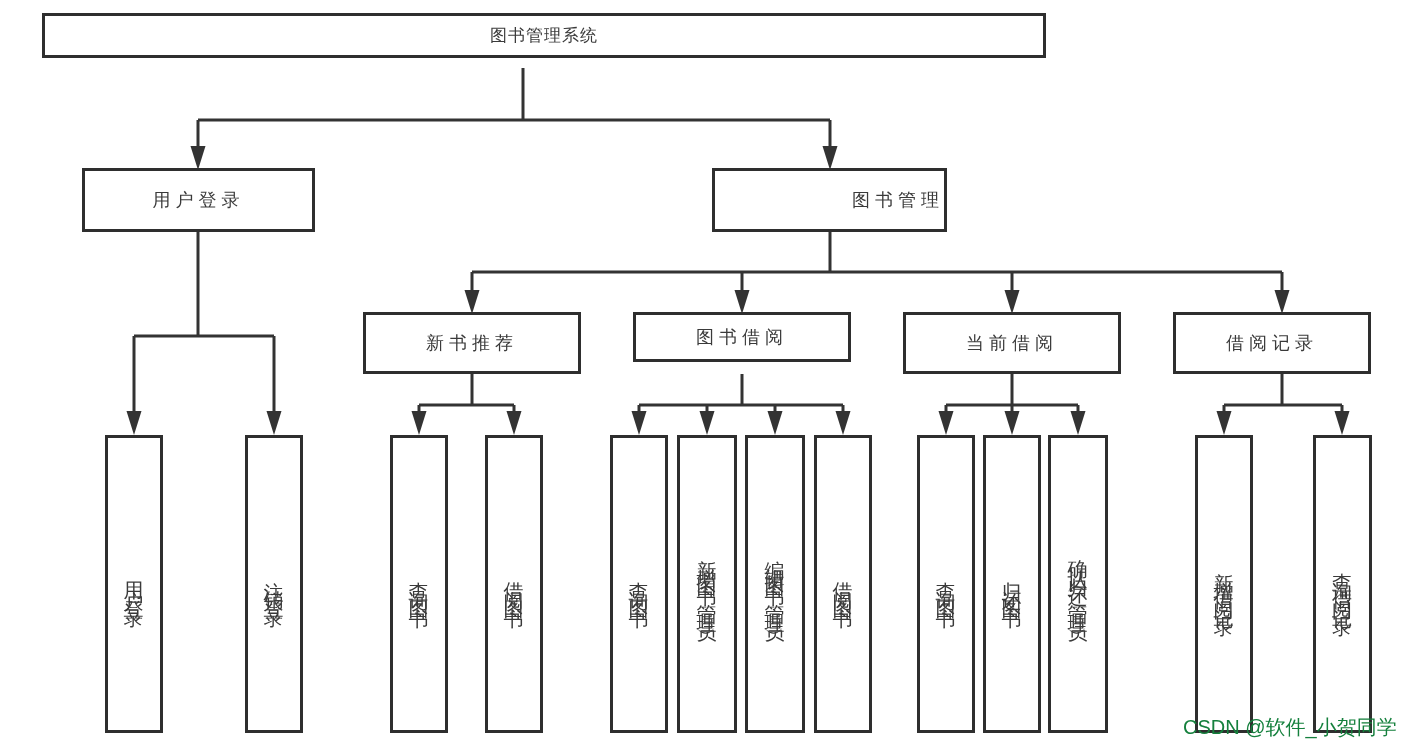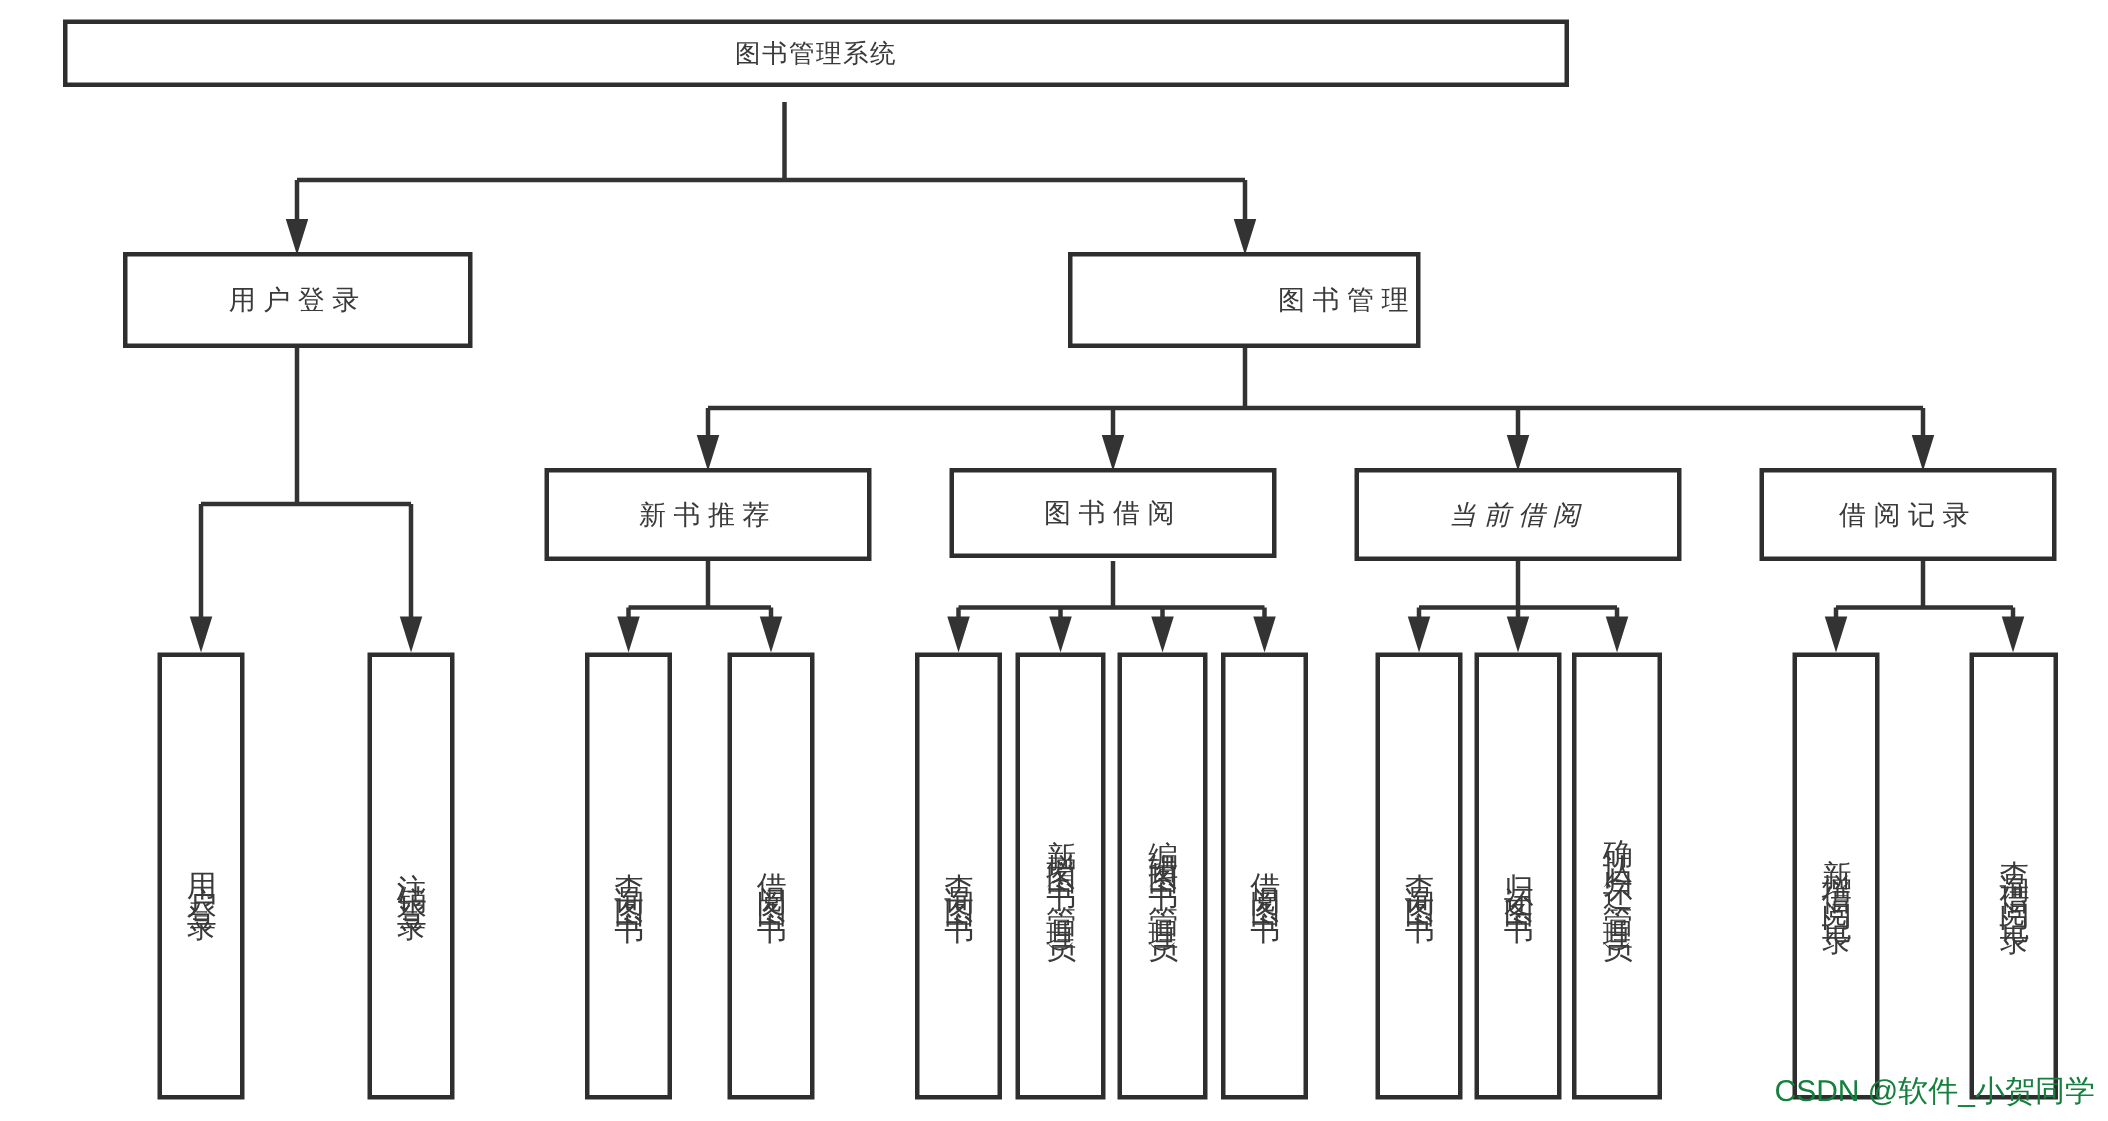--- a/index.html
+++ b/index.html
@@ -122,24 +122,24 @@
   <div class="box hbox" style="left:82px;top:168px;width:233px;height:64px;">
     <span class="lbl">用户登录</span>
   </div>
   <div class="box hbox" style="left:712px;top:168px;width:235px;height:64px;justify-content:flex-end;">
     <span class="lbl">图书管理</span>
   </div>
 
   <div class="box hbox" style="left:363px;top:312px;width:218px;height:62px;">
     <span class="lbl">新书推荐</span>
   </div>
-  <div class="box hbox" style="left:633px;top:312px;width:218px;height:60px;">
+  <div class="box hbox" style="left:633px;top:312px;width:218px;height:50px;">
     <span class="lbl">图书借阅</span>
   </div>
-  <div class="box hbox" style="left:903px;top:312px;width:218px;height:62px;font-style:italic;">
+  <div class="box hbox" style="left:903px;top:312px;width:218px;height:62px;">
     <span class="lbl">当前借阅</span>
   </div>
   <div class="box hbox" style="left:1173px;top:312px;width:198px;height:62px;">
     <span class="lbl">借阅记录</span>
   </div>
 
   <div class="box vbox" style="left:105px;top:435px;width:58px;height:298px;">
     <span class="lbl">用户登录</span>
   </div>
   <div class="box vbox" style="left:245px;top:435px;width:58px;height:298px;">

